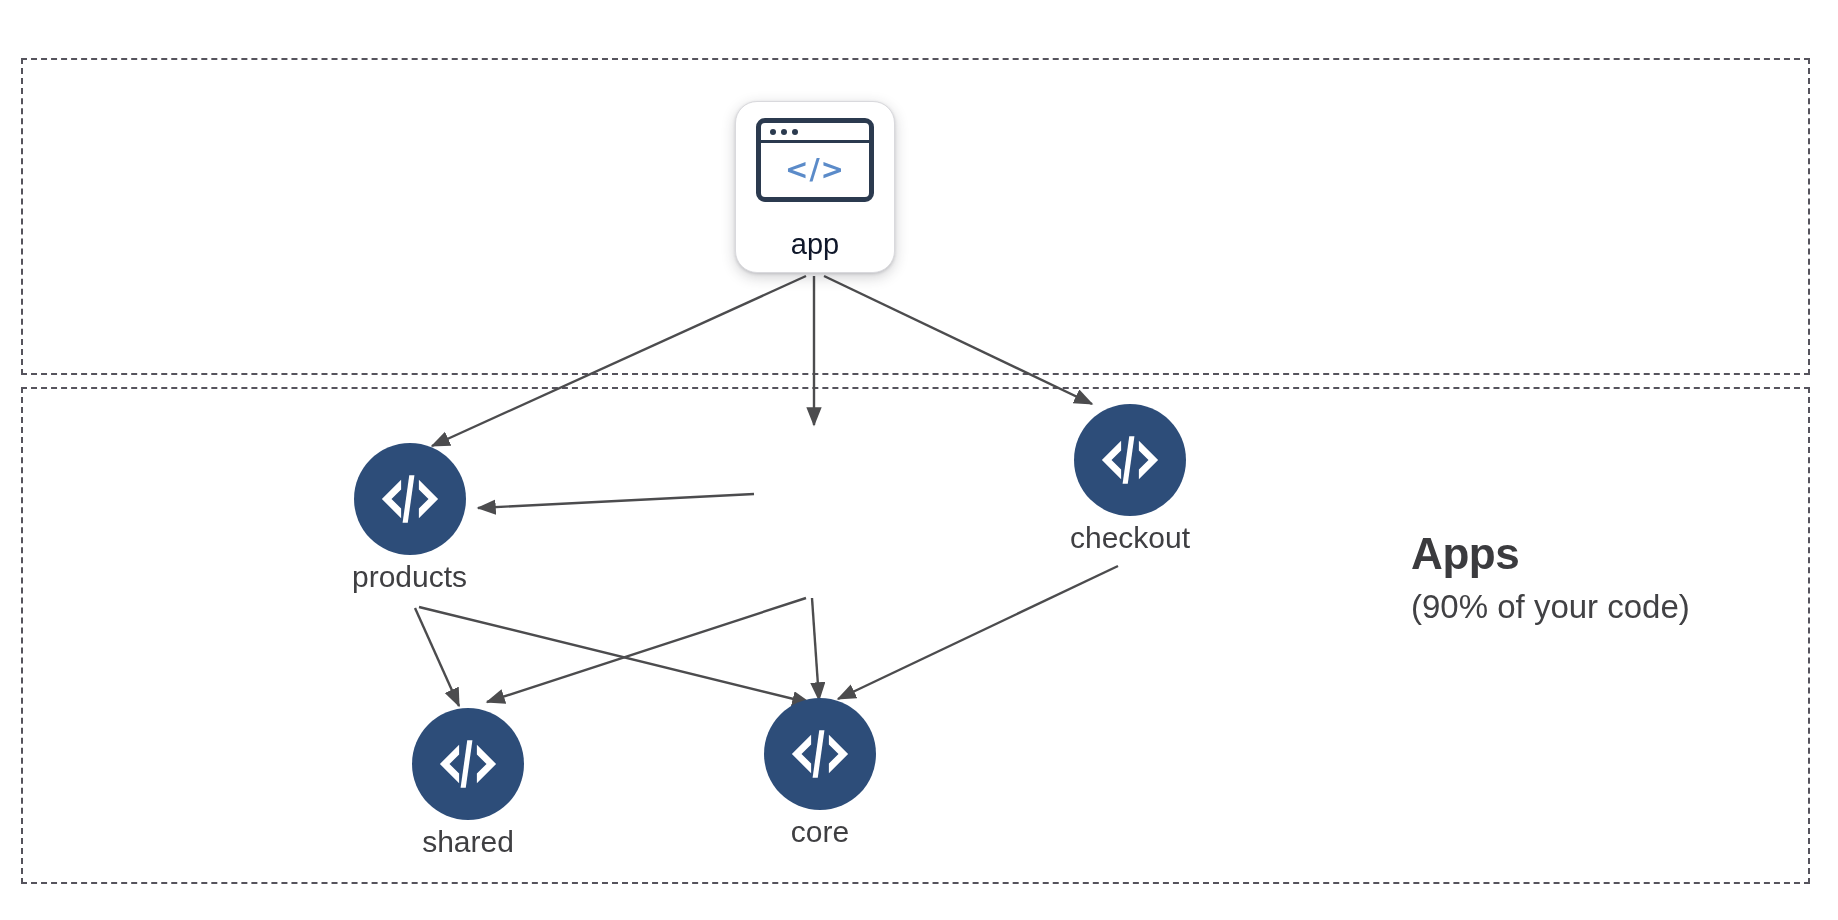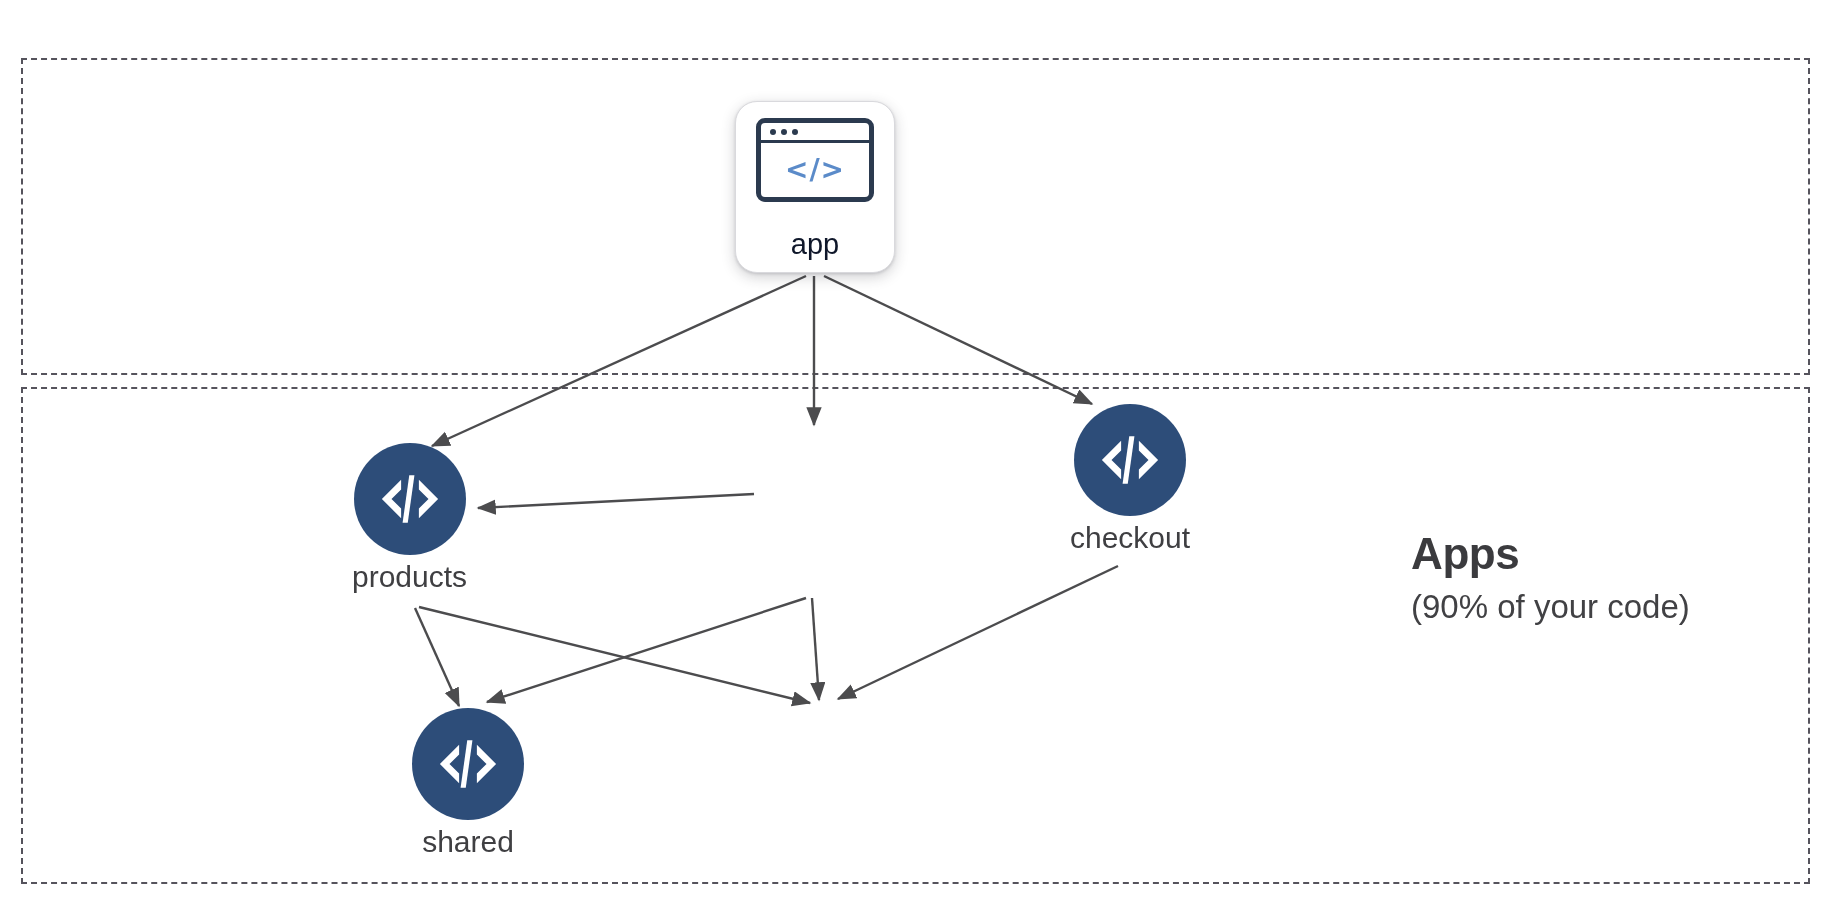--- a/index.html
+++ b/index.html
@@ -236,14 +236,24 @@
     <div class="lib-circle" style="width:112px;height:112px;">
       <svg viewBox="0 0 100 100" width="74" height="74" aria-hidden="true">
         <path d="M38 24 L12 50 L38 76 L38 63 L25 50 L38 37 Z" fill="#ffffff"></path>
         <path d="M62 24 L88 50 L62 76 L62 63 L75 50 L62 37 Z" fill="#ffffff"></path>
         <path d="M56 18 L47 82 L40 82 L49 18 Z" fill="#ffffff"></path>
       </svg>
     </div>
     <div class="lib-label">shared</div>
   </div>
 
+  <div class="lib-node" style="left:764px; top:698px;">
+    <div class="lib-circle" style="width:112px;height:112px;">
+      <svg viewBox="0 0 100 100" width="74" height="74" aria-hidden="true">
+        <path d="M38 24 L12 50 L38 76 L38 63 L25 50 L38 37 Z" fill="#ffffff"></path>
+        <path d="M62 24 L88 50 L62 76 L62 63 L75 50 L62 37 Z" fill="#ffffff"></path>
+        <path d="M56 18 L47 82 L40 82 L49 18 Z" fill="#ffffff"></path>
+      </svg>
+    </div>
+    <div class="lib-label">core</div>
+  </div>
 
 </div>
 
 </body></html>

